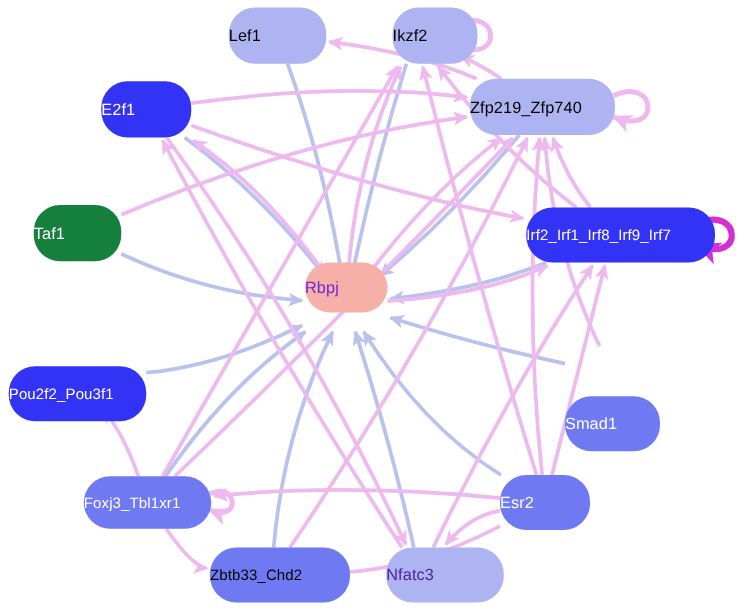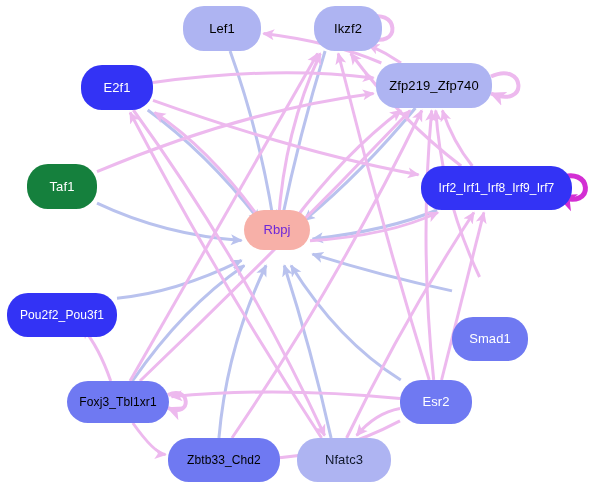--- a/index.html
+++ b/index.html
@@ -24,21 +24,21 @@
     top: 0;
     width: 593px;
     height: 489px;
     pointer-events: none;
   }
   .node {
     position: absolute;
     box-sizing: border-box;
     display: flex;
     align-items: center;
-    justify-content: center;
+    justify-content: flex-start;
     border-radius: 21px;
     text-align: center;
     line-height: 1.05;
     white-space: nowrap;
     letter-spacing: 0.1px;
     z-index: 5;
   }
   .node-label {
     display: block;
     pointer-events: none;
@@ -124,26 +124,26 @@
       </div>
       <div class="node" style="left: 244px; top: 210px; width: 66px; height: 40px; background: rgb(247, 176, 168); color: #6d28d9; font-size: 13px;">
         <span class="node-label">Rbpj</span>
       </div>
       <div class="node" style="left: 7px; top: 293px; width: 110px; height: 44px; background: rgb(51, 51, 245); color: rgb(255, 255, 255); font-size: 12px;">
         <span class="node-label">Pou2f2_Pou3f1</span>
       </div>
       <div class="node" style="left: 452px; top: 277px; width: 76px; height: 44px; background: rgb(111, 121, 242); color: rgb(255, 255, 255); font-size: 13px; margin-top: 40px;">
         <span class="node-label">Smad1</span>
       </div>
-      <div class="node" style="left: 67px; top: 381px; width: 102px; height: 42px; background: rgb(111, 121, 242); color: #000000; font-size: 12px;">
+      <div class="node" style="left: 67px; top: 381px; width: 102px; height: 42px; background: rgb(111, 121, 242); color: #ffffff; font-size: 12px;">
         <span class="node-label">Foxj3_Tbl1xr1</span>
       </div>
       <div class="node" style="left: 400px; top: 380px; width: 72px; height: 44px; background: rgb(111, 121, 242); color: rgb(255, 255, 255); font-size: 13px;">
         <span class="node-label">Esr2</span>
       </div>
       <div class="node" style="left: 168px; top: 438px; width: 112px; height: 44px; background: rgb(111, 121, 242); color: rgb(0, 0, 0); font-size: 12px;">
         <span class="node-label">Zbtb33_Chd2</span>
       </div>
-      <div class="node" style="left: 297px; top: 438px; width: 94px; height: 44px; background: rgb(174, 180, 242); color: #0f172a; font-size: 13px;">
+      <div class="node" style="left: 309px; top: 438px; width: 94px; height: 44px; background: rgb(174, 180, 242); color: #4c1d95; font-size: 13px;">
         <span class="node-label">Nfatc3</span>
       </div>
     </div>
 </div>
 
 </body></html>

